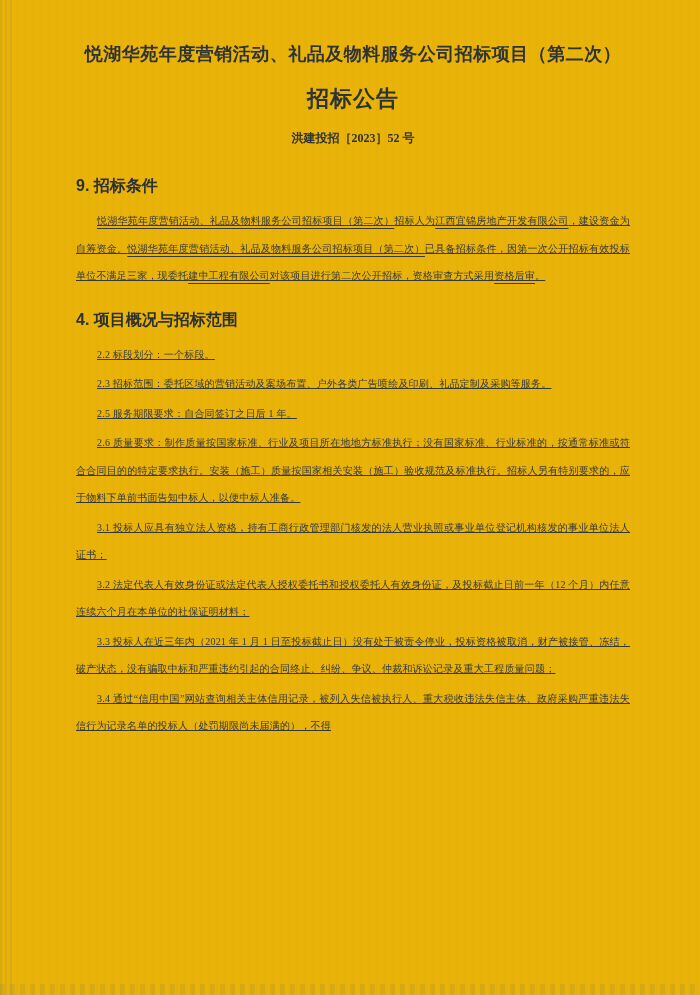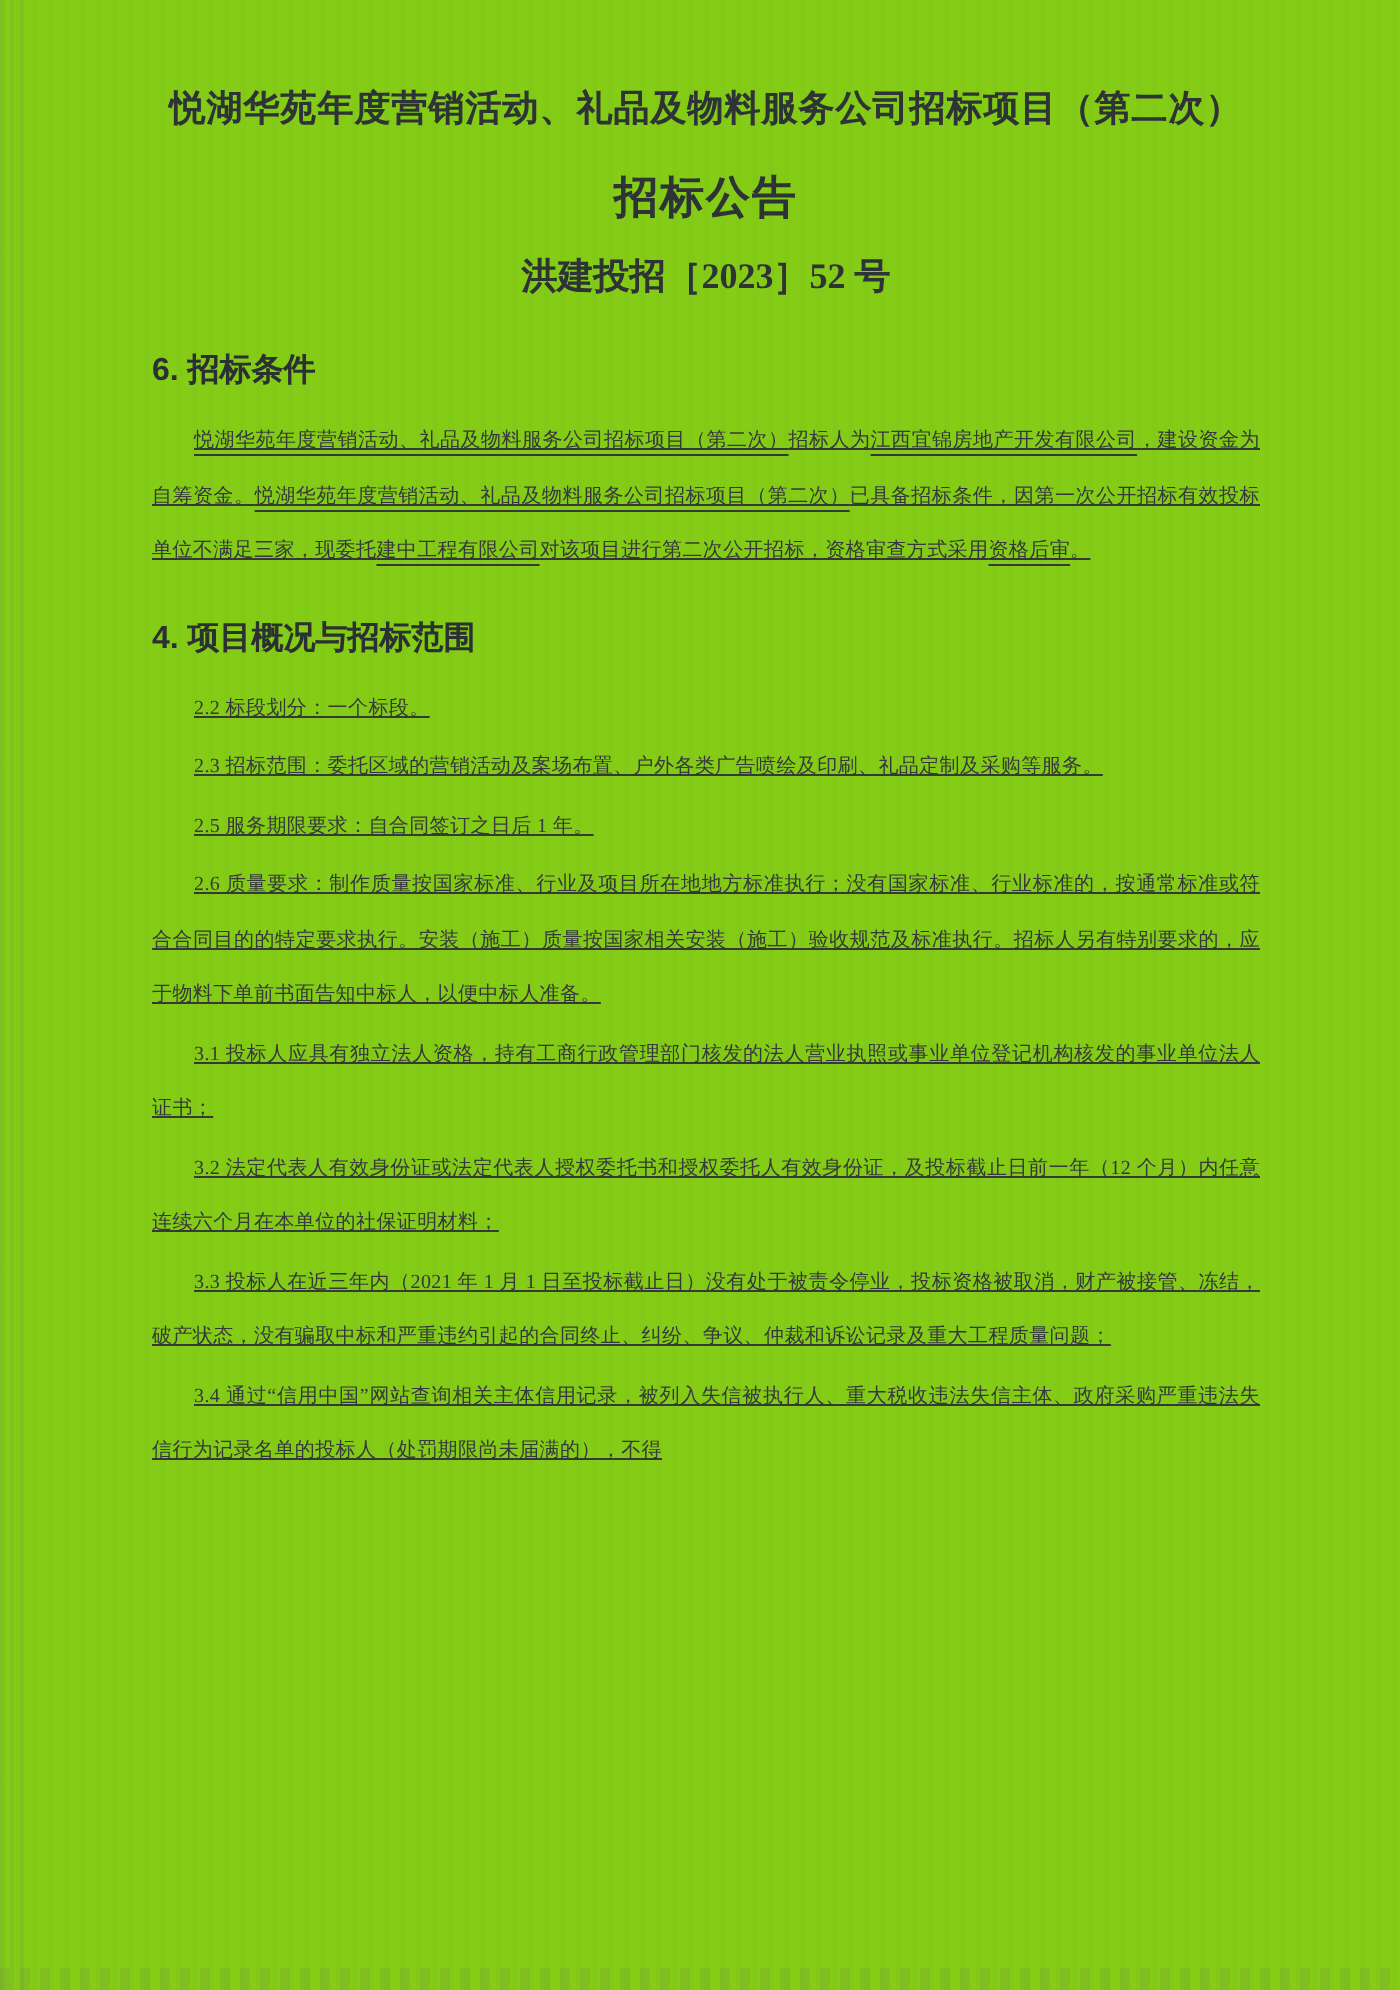--- a/index.html
+++ b/index.html
@@ -4,21 +4,21 @@
 <style>
   html, body {
     margin: 0;
     padding: 0;
     background: #ffffff;
   }
   .page {
     position: relative;
     width: 700px;
     height: 995px;
-    background: #84cc16;
+    background: #eab308;
     overflow: hidden;
     color: #35393b;
     font-family: "Liberation Serif", "DejaVu Serif", serif;
   }
   
   .page::before {
     content: "";
     position: absolute;
     inset: 0;
     background: repeating-linear-gradient(90deg,
@@ -60,21 +60,21 @@
   .doc-subtitle {
     margin: 21px 0 0;
     font-size: 22px;
     font-weight: bold;
     letter-spacing: 1px;
     line-height: 24px;
     color: #2e3335;
   }
   .doc-number {
     margin: 15px 0 0;
-    font-size: 18px;
+    font-size: 12px;
     font-weight: bold;
     line-height: 24px;
     color: #2e3335;
   }
   .sec-heading {
     font-family: "Liberation Sans", "DejaVu Sans", sans-serif;
     font-size: 16px;
     font-weight: bold;
     color: #2b3032;
     margin: 19px 0 10px;
@@ -105,21 +105,21 @@
 
   <div class="inner">
 
     <header class="doc-header">
       <h1 class="doc-title">悦湖华苑年度营销活动、礼品及物料服务公司招标项目（第二次）</h1>
       <h2 class="doc-subtitle">招标公告</h2>
       <h3 class="doc-number">洪建投招［2023］52 号</h3>
     </header>
 
     <section>
-      <h4 class="sec-heading">6. 招标条件</h4>
+      <h4 class="sec-heading">9. 招标条件</h4>
       <p class="para"><span class="u">悦湖华苑年度营销活动、礼品及物料服务公司招标项目（第二次）</span><span>招标人为</span><span class="u">江西宜锦房地产开发有限公司</span><span>，建设资金为自筹资金。</span><span class="u">悦湖华苑年度营销活动、礼品及物料服务公司招标项目（第二次）</span><span>已具备招标条件，因第一次公开招标有效投标单位不满足三家，现委托</span><span class="u">建中工程有限公司</span><span>对该项目进行第二次公开招标，资格审查方式采用</span><span class="u">资格后审</span><span>。</span></p>
     </section>
 
     <section>
       <h4 class="sec-heading">4. 项目概况与招标范围</h4>
       <p class="para"><span>2.2 标段划分：一个标段。</span></p>
       <p class="para"><span>2.3 招标范围：委托区域的营销活动及案场布置、户外各类广告喷绘及印刷、礼品定制及采购等服务。</span></p>
       <p class="para"><span>2.5 服务期限要求：自合同签订之日后 1 年。</span></p>
       <p class="para"><span>2.6 质量要求：制作质量按国家标准、行业及项目所在地地方标准执行；没有国家标准、行业标准的，按通常标准或符合合同目的的特定要求执行。安装（施工）质量按国家相关安装（施工）验收规范及标准执行。招标人另有特别要求的，应于物料下单前书面告知中标人，以便中标人准备。</span></p>
     </section>

